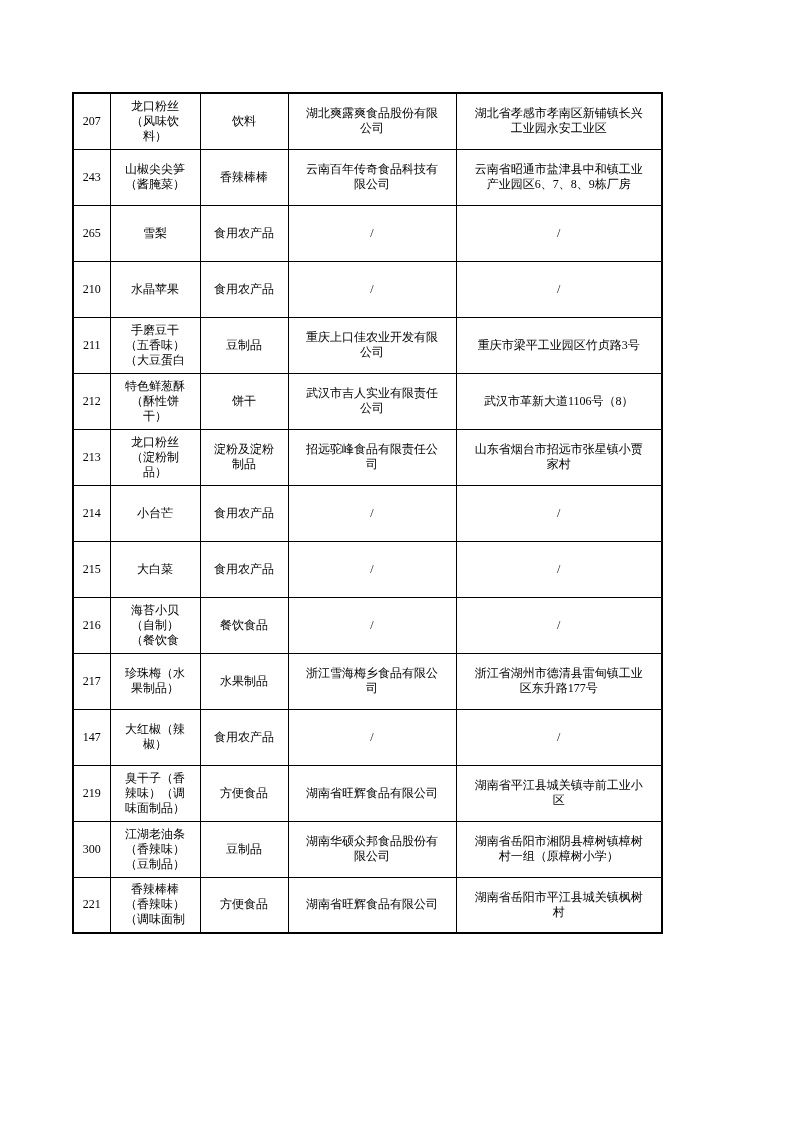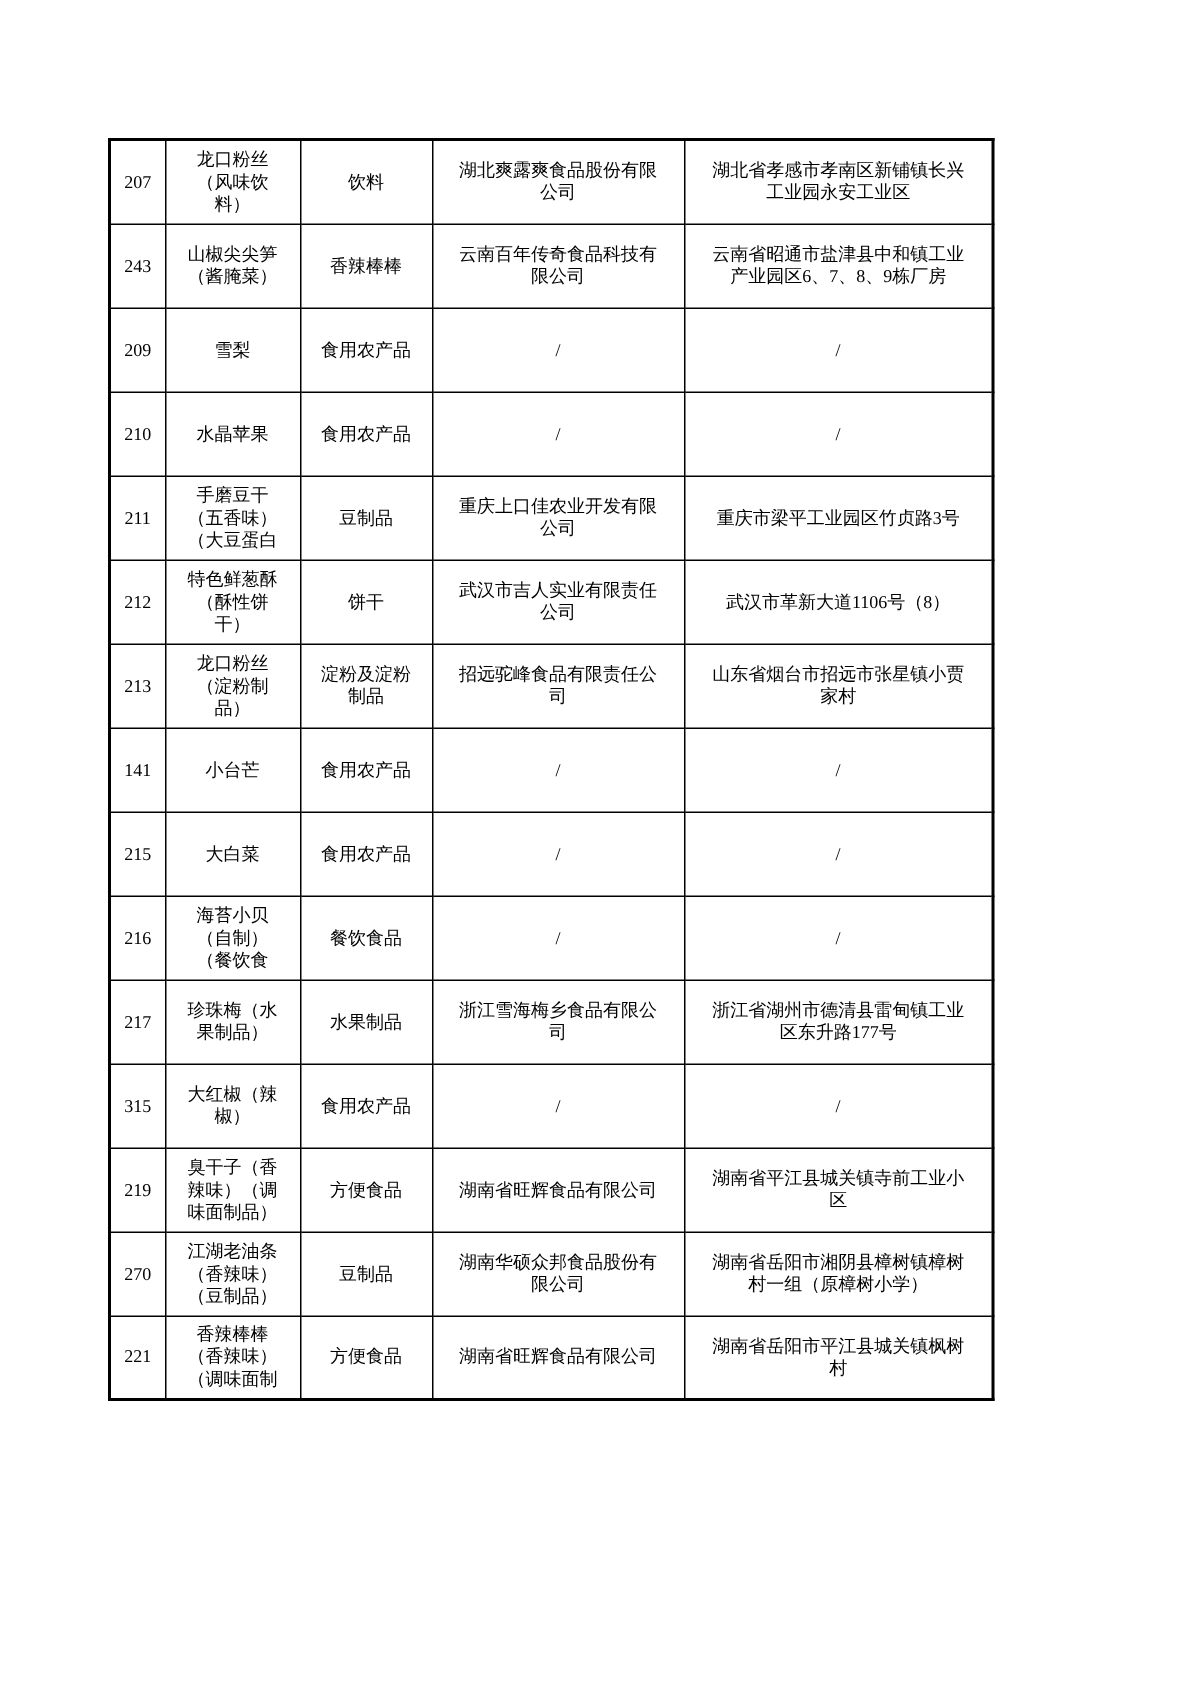--- a/index.html
+++ b/index.html
@@ -70,21 +70,21 @@
     <td>243</td>
     <td>山椒尖尖笋
 （酱腌菜）</td>
     <td>香辣棒棒</td>
     <td>云南百年传奇食品科技有
 限公司</td>
     <td>云南省昭通市盐津县中和镇工业
 产业园区6、7、8、9栋厂房</td>
   </tr>
         <tr>
-    <td>209</td>
+    <td>265</td>
     <td>雪梨</td>
     <td>食用农产品</td>
     <td>/</td>
     <td>/</td>
   </tr>
         <tr>
     <td>210</td>
     <td>水晶苹果</td>
     <td>食用农产品</td>
     <td>/</td>
@@ -116,21 +116,21 @@
 （淀粉制
 品）</td>
     <td>淀粉及淀粉
 制品</td>
     <td>招远驼峰食品有限责任公
 司</td>
     <td>山东省烟台市招远市张星镇小贾
 家村</td>
   </tr>
         <tr>
-    <td>141</td>
+    <td>214</td>
     <td>小台芒</td>
     <td>食用农产品</td>
     <td>/</td>
     <td>/</td>
   </tr>
         <tr>
     <td>215</td>
     <td>大白菜</td>
     <td>食用农产品</td>
     <td>/</td>
@@ -149,39 +149,39 @@
     <td>217</td>
     <td>珍珠梅（水
 果制品）</td>
     <td>水果制品</td>
     <td>浙江雪海梅乡食品有限公
 司</td>
     <td>浙江省湖州市德清县雷甸镇工业
 区东升路177号</td>
   </tr>
         <tr>
-    <td>315</td>
+    <td>147</td>
     <td>大红椒（辣
 椒）</td>
     <td>食用农产品</td>
     <td>/</td>
     <td>/</td>
   </tr>
         <tr>
     <td>219</td>
     <td>臭干子（香
 辣味）（调
 味面制品）</td>
     <td>方便食品</td>
     <td>湖南省旺辉食品有限公司</td>
     <td>湖南省平江县城关镇寺前工业小
 区</td>
   </tr>
         <tr>
-    <td>270</td>
+    <td>300</td>
     <td>江湖老油条
 （香辣味）
 （豆制品）</td>
     <td>豆制品</td>
     <td>湖南华硕众邦食品股份有
 限公司</td>
     <td>湖南省岳阳市湘阴县樟树镇樟树
 村一组（原樟树小学）</td>
   </tr>
         <tr>

